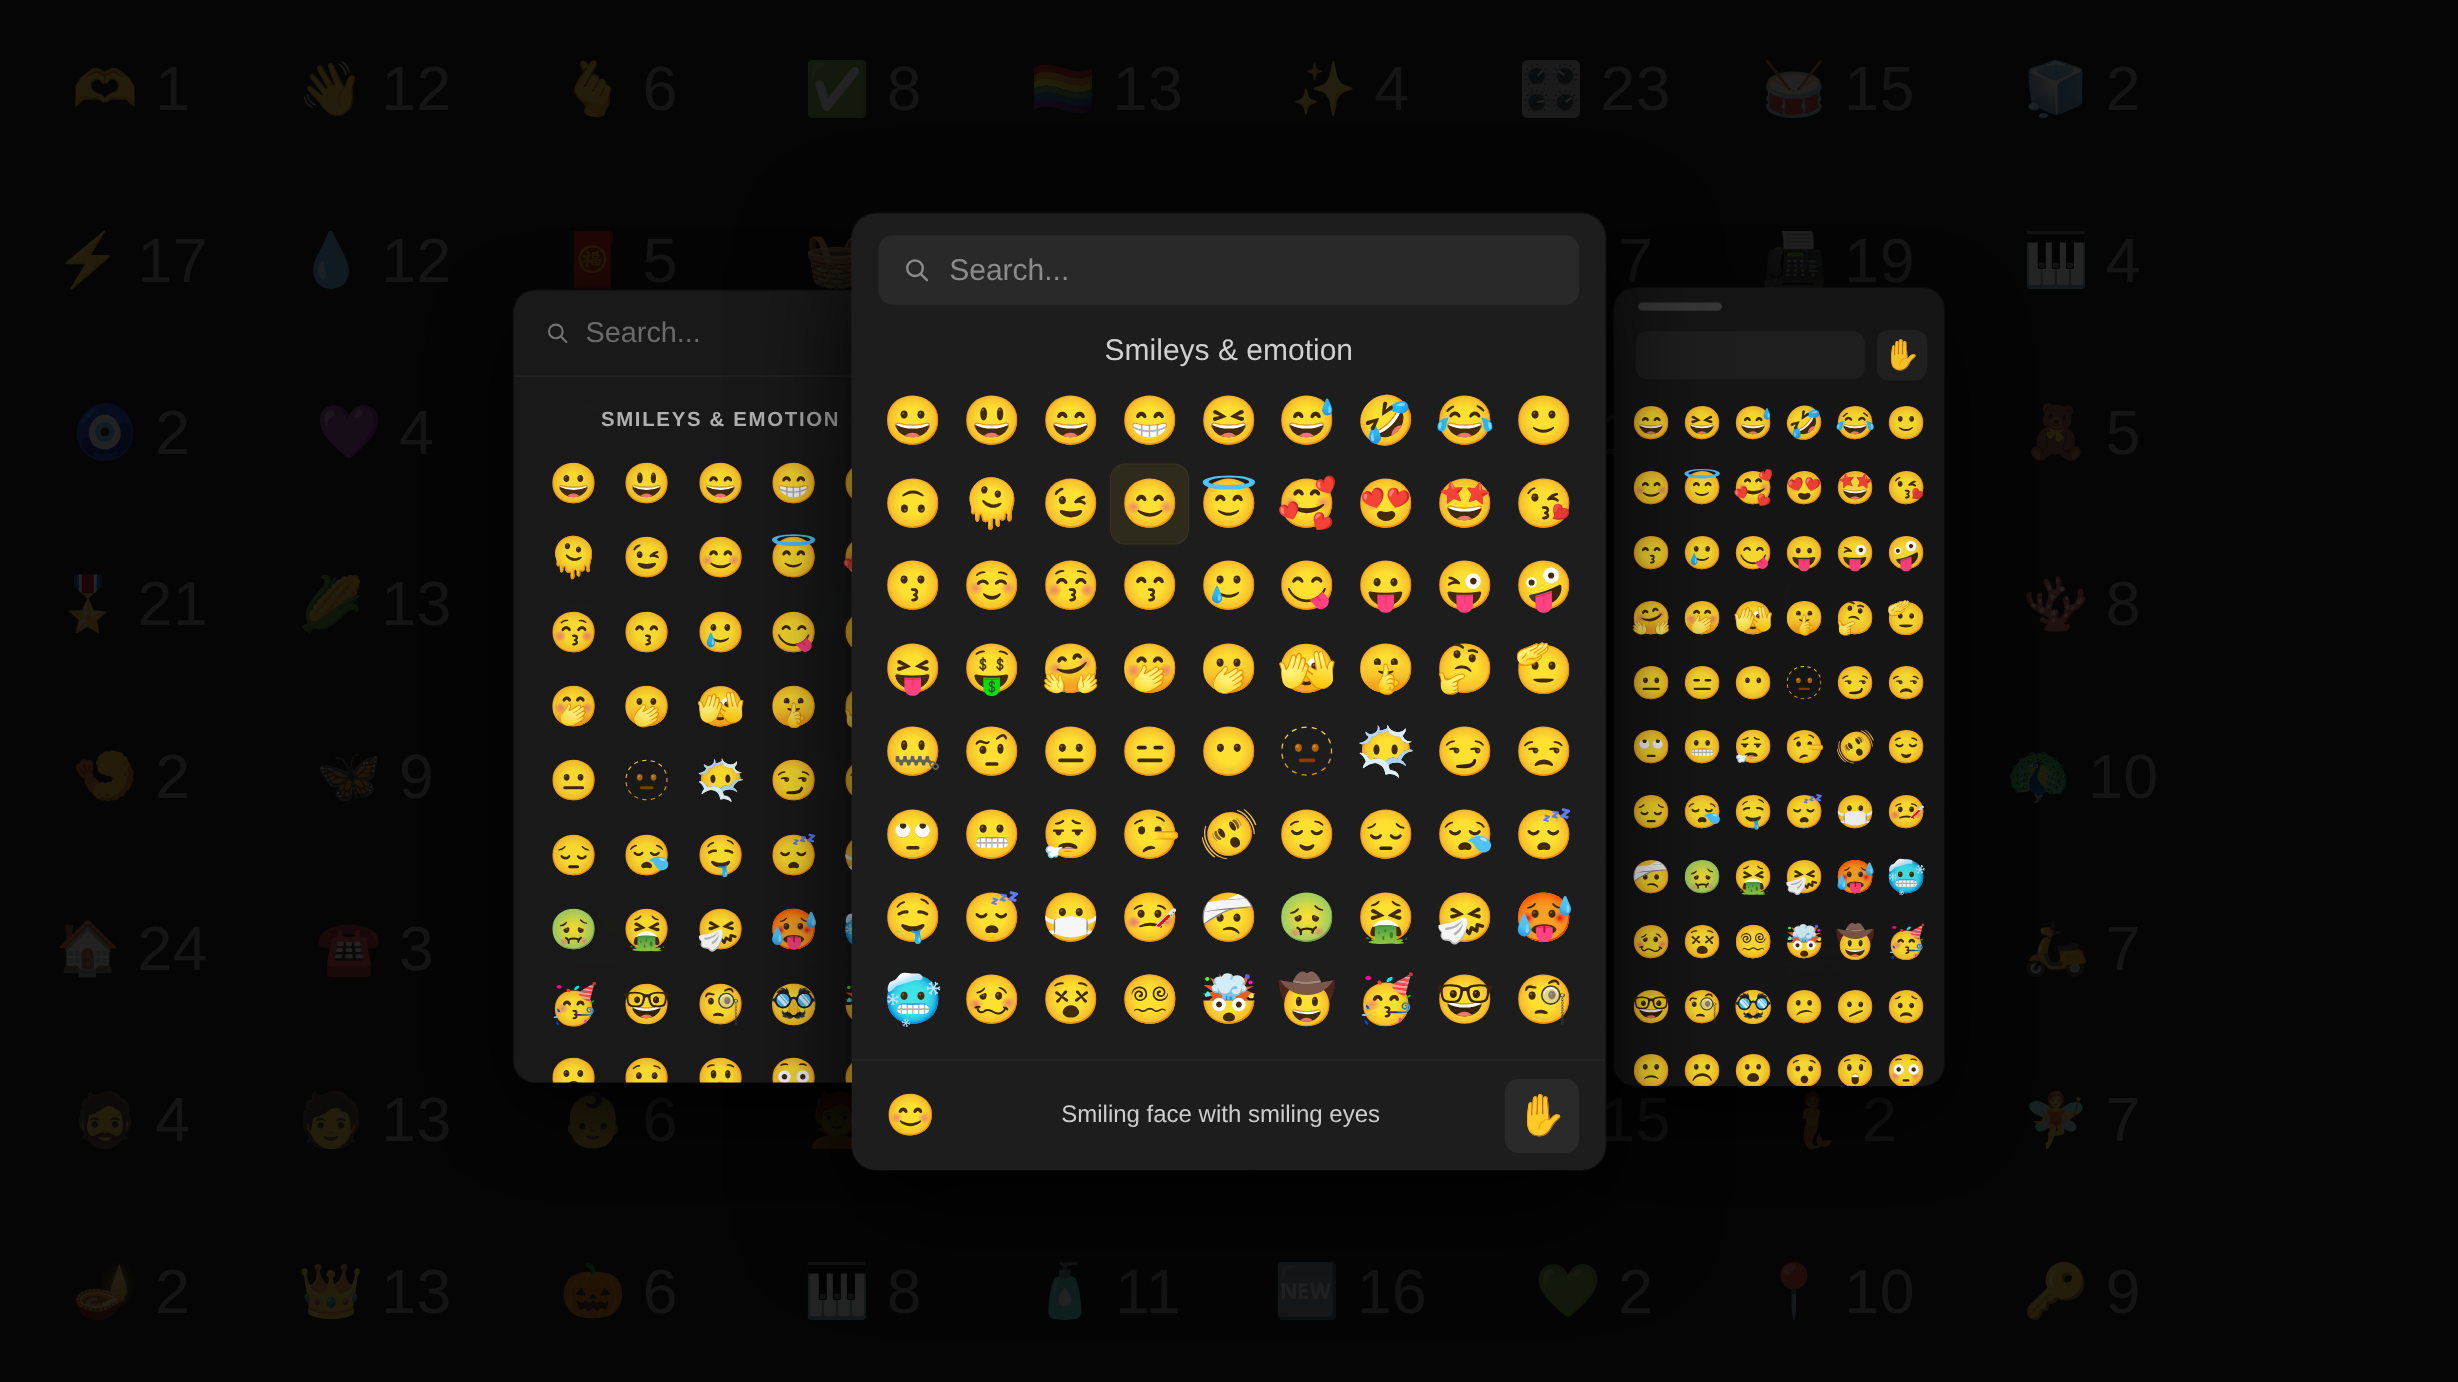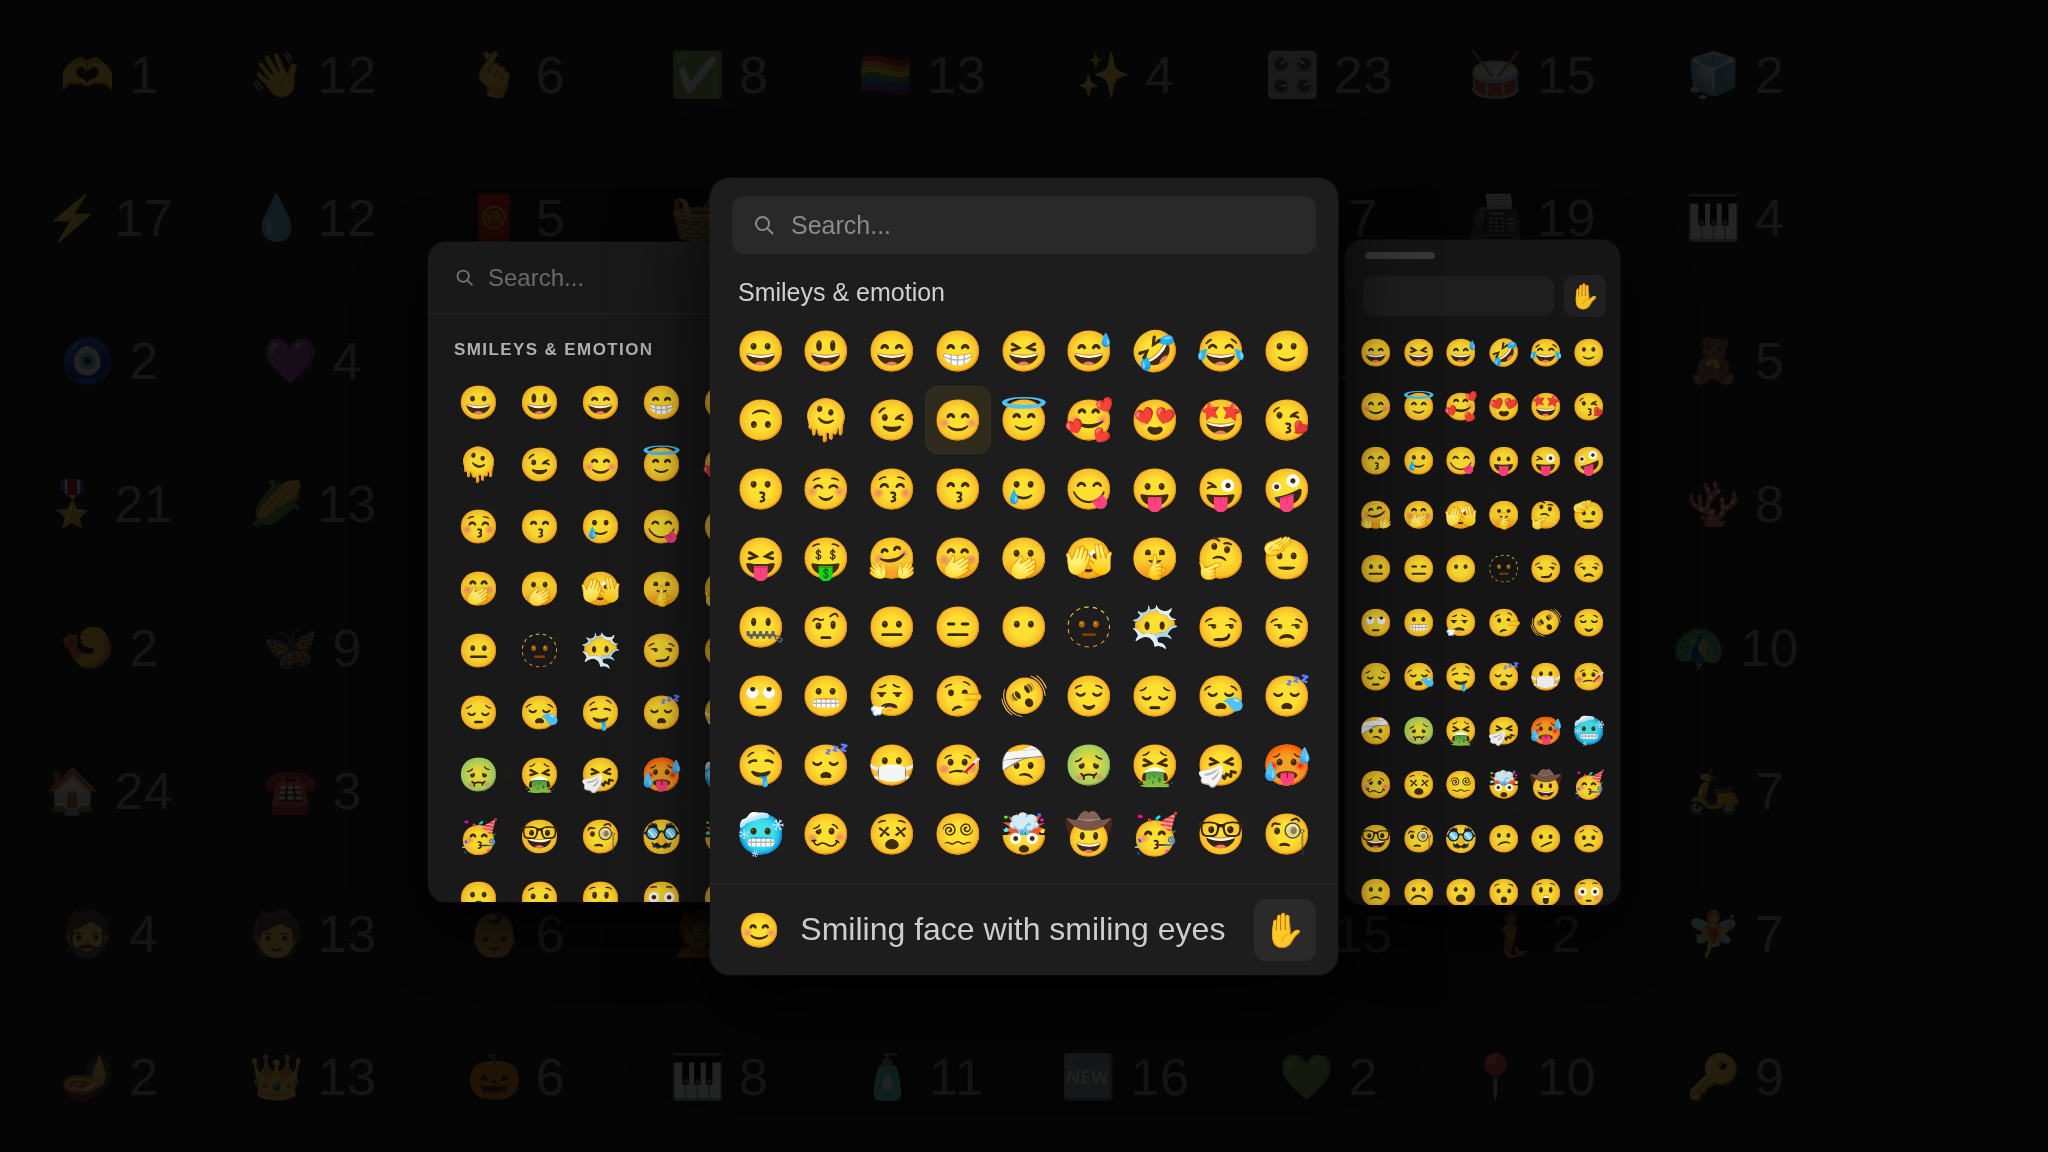--- a/index.html
+++ b/index.html
@@ -34,20 +34,21 @@
   .bgtile .bn { font-size:52px; color:#8e8e8e; font-weight:400; letter-spacing:0.5px; }
   .bgtile.empty { background:transparent; box-shadow:none; }
 
   
   .panel {
     position:absolute;
     border-radius:18px;
     background:#1b1b1b;
     box-shadow:0 24px 70px rgba(0,0,0,0.78), 0 0 0 1px rgba(255,255,255,0.045);
     overflow:hidden;
+    text-align:center;
   }
 
   
   #panel-left {
     left:428px; top:242px; width:345px; height:660px;
     background:#1a1a1a;
     opacity:0.97;
   }
   #panel-left .p-search {
     display:flex; align-items:center; gap:13px;
@@ -141,21 +142,21 @@
     background:#2e2a1c;
     box-shadow:inset 0 0 0 1px rgba(255,220,120,0.05);
   }
 
   #panel-main .m-foot {
     display:flex; align-items:center; gap:20px;
     height:92px; padding:0 22px 0 28px;
     border-top:1px solid rgba(255,255,255,0.055);
   }
   #panel-main .m-foot .f-emoji { font-size:34px; line-height:1; }
-  #panel-main .m-foot .f-name { flex:1; font-size:32px; color:#cdcdcd; }
+  #panel-main .m-foot .f-name { flex:1; font-size:20px; color:#cdcdcd; }
   #panel-main .m-foot .f-btn {
     width:62px; height:62px; border-radius:12px;
     background:rgba(255,255,255,0.06);
     display:flex; align-items:center; justify-content:center;
     font-size:34px; line-height:1;
   }
 </style>
 </head>
 <body>
 

